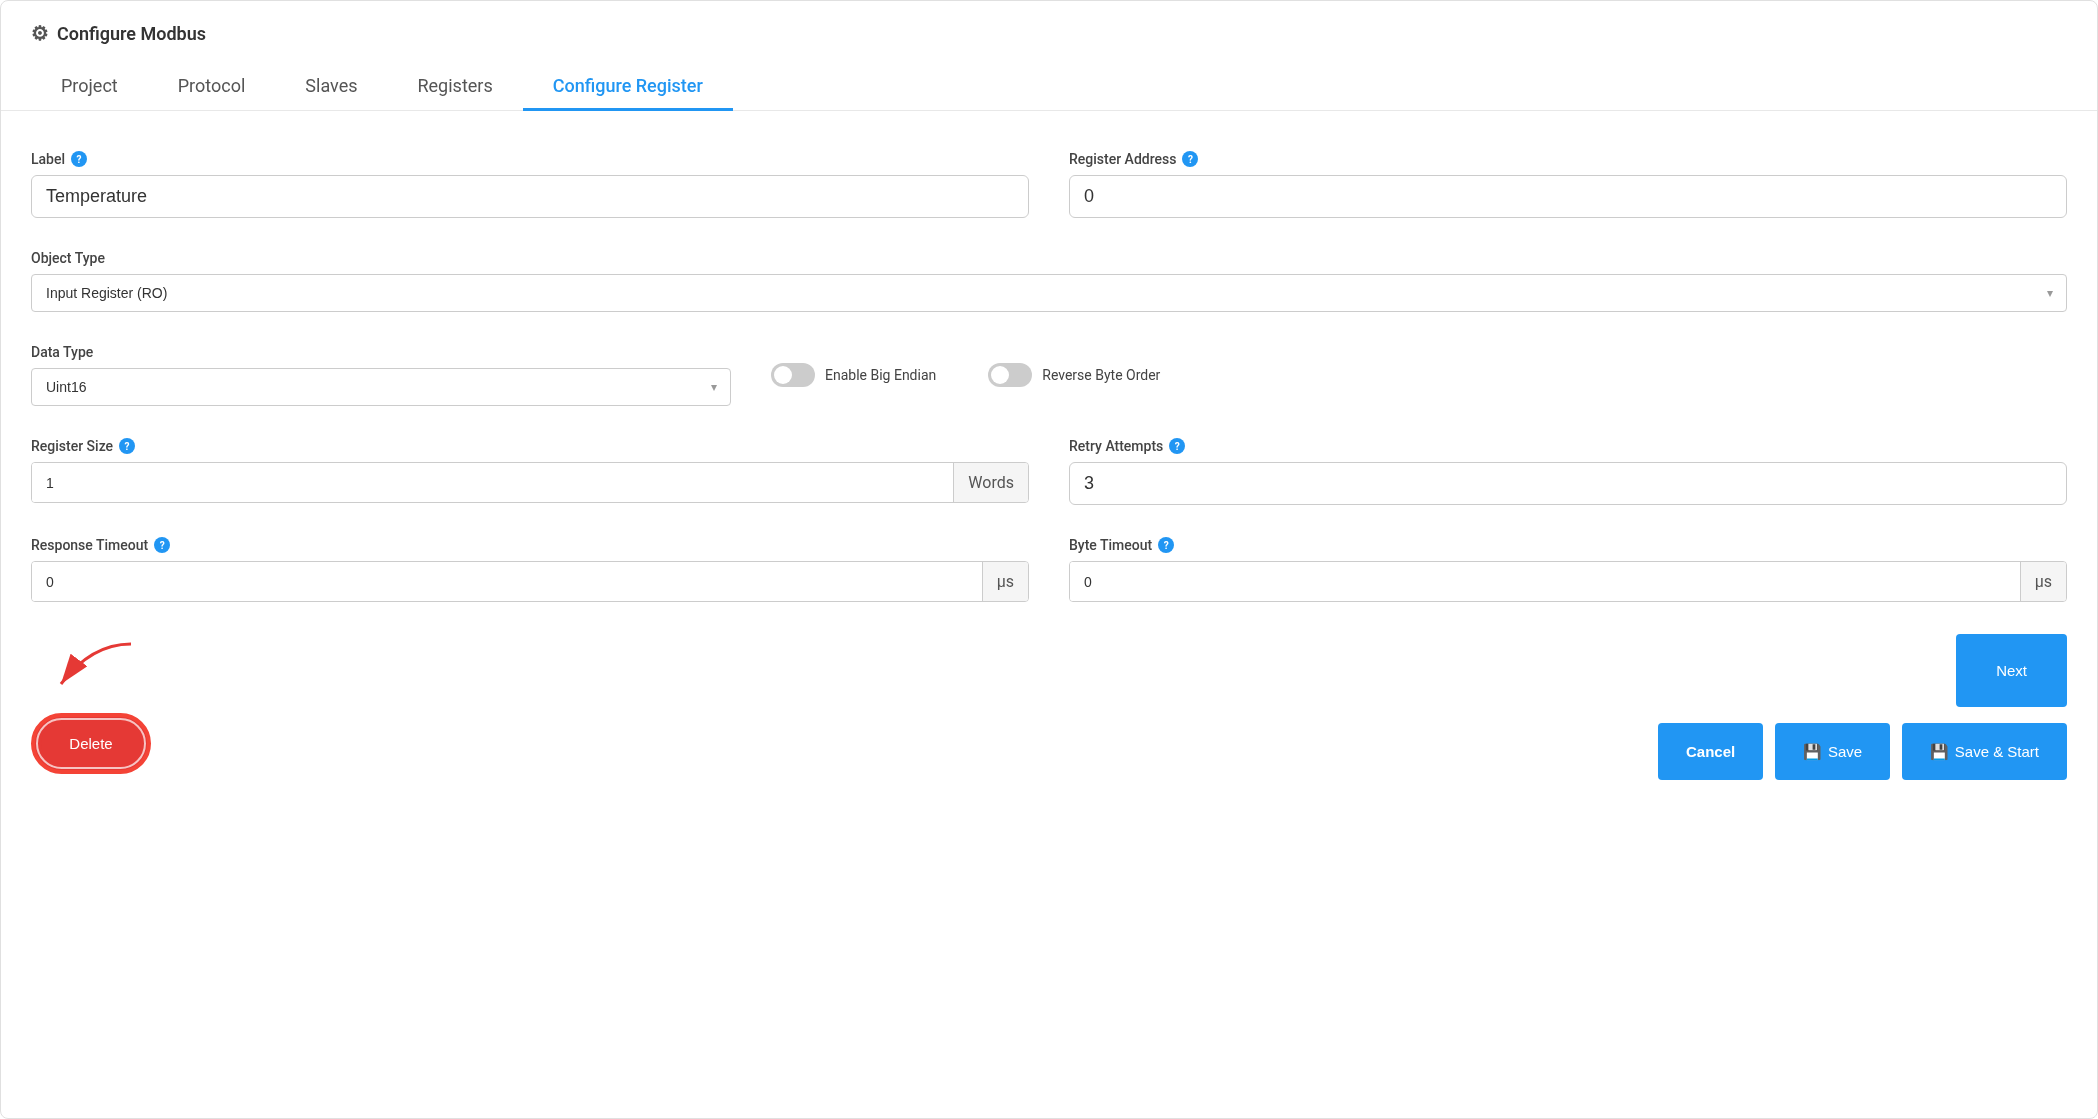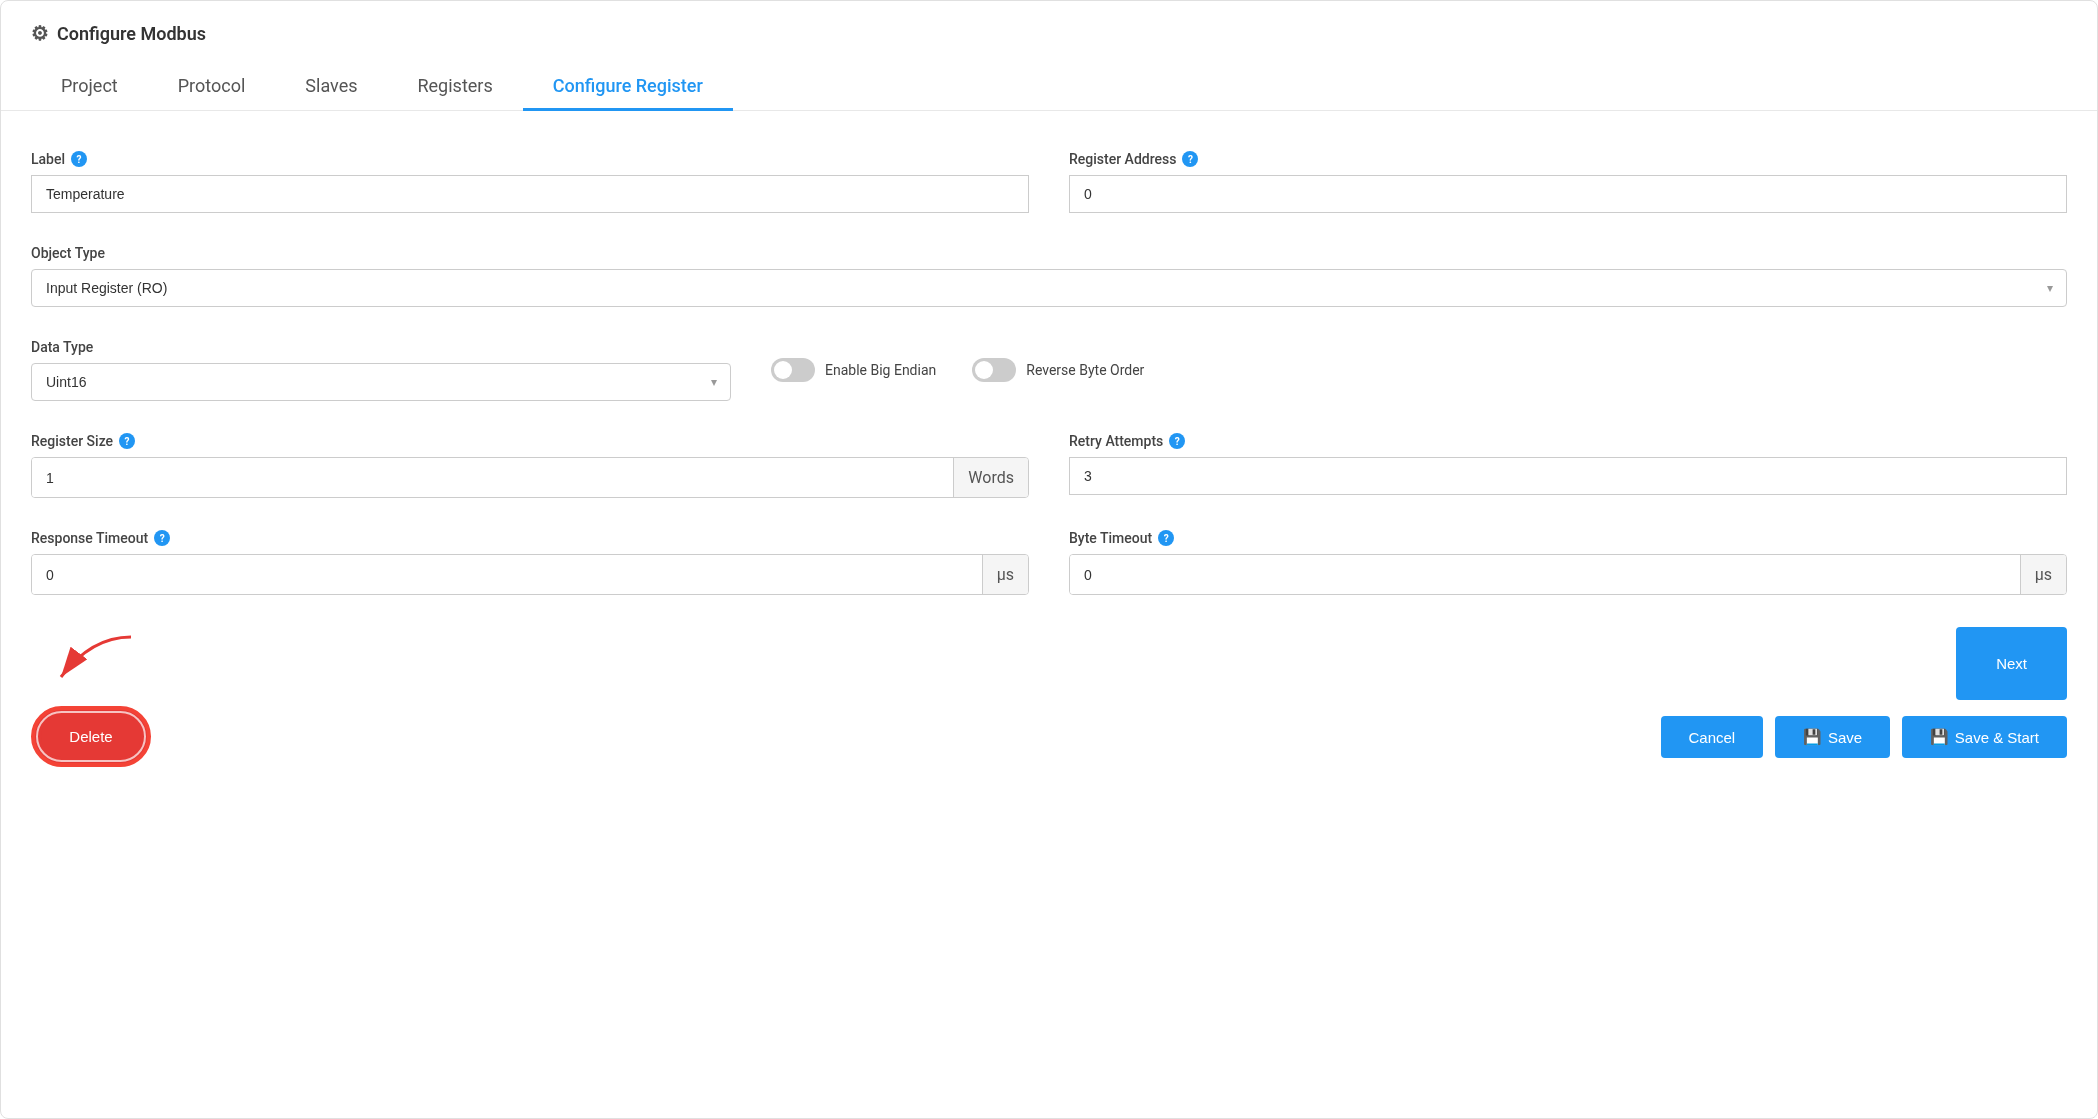--- a/index.html
+++ b/index.html
@@ -87,22 +87,22 @@
       background: #2196F3;
       color: #fff;
       font-size: 10px;
       font-weight: bold;
       cursor: pointer;
     }
     .form-input {
       width: 100%;
       padding: 10px 14px;
       border: 1px solid #ccc;
-      border-radius: 0;
-      font-size: 14px;
+      border-radius: 6px;
+      font-size: 18px;
       color: #333;
       background: #fff;
       outline: none;
     }
     .form-select-wrapper {
       position: relative;
       width: 100%;
     }
     .form-select {
       width: 100%;
@@ -145,21 +145,21 @@
       border-left: 1px solid #ccc;
       color: #555;
       font-size: 16px;
       display: flex;
       align-items: center;
       white-space: nowrap;
     }
     .toggle-group {
       display: flex;
       align-items: flex-start;
-      gap: 36px;
+      gap: 52px;
     }
     .toggle-item {
       display: flex;
       align-items: center;
       gap: 10px;
     }
     .toggle {
       position: relative;
       width: 44px;
       height: 24px;
@@ -247,27 +247,27 @@
       border-radius: 4px;
       font-size: 15px;
       font-weight: 500;
       cursor: pointer;
     }
     .bottom-btns {
       display: flex;
       gap: 12px;
     }
     .cancel-btn {
-      padding: 12px 28px;
+      padding: 20px 28px;
       background: #2196F3;
       color: #fff;
       border: none;
       border-radius: 4px;
       font-size: 15px;
-      font-weight: 400;
+      font-weight: 700;
       cursor: pointer;
     }
     .save-btn {
       padding: 12px 28px;
       background: #2196F3;
       color: #fff;
       border: none;
       border-radius: 4px;
       font-size: 15px;
       font-weight: 500;

